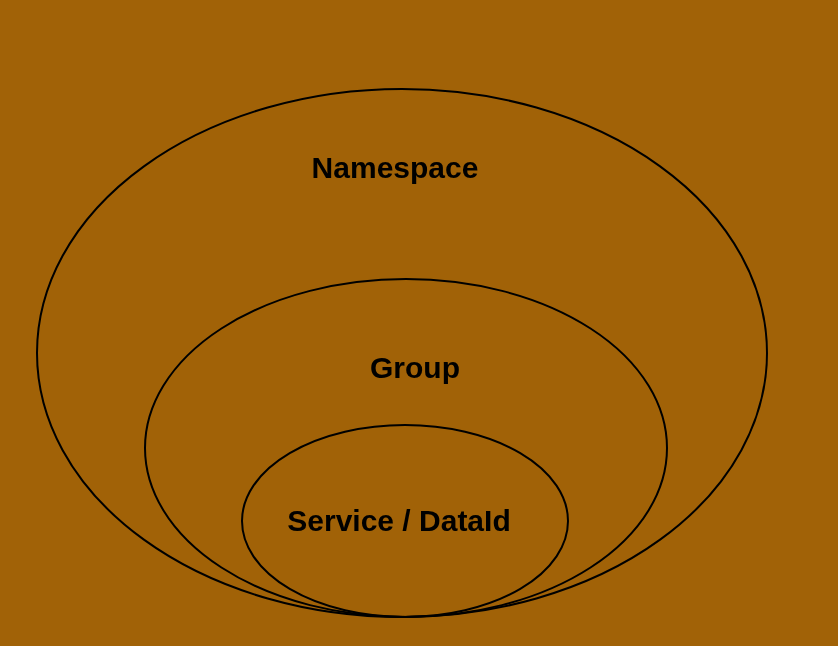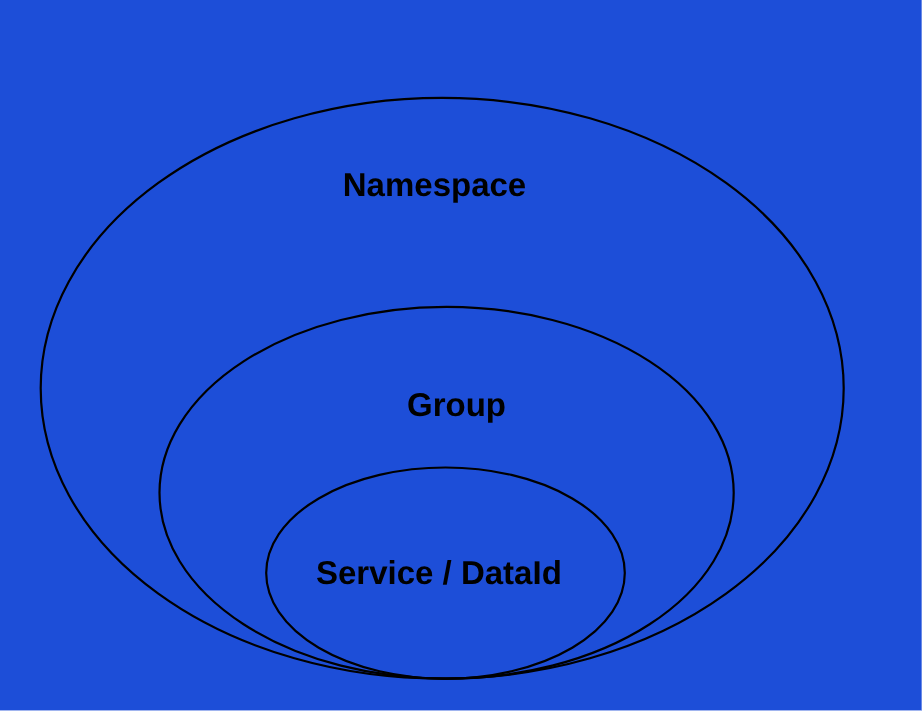--- a/index.html
+++ b/index.html
@@ -4,21 +4,21 @@
 <style>
   html, body {
     margin: 0;
     padding: 0;
     background: #ffffff;
   }
   .stage {
     position: relative;
     width: 838px;
     height: 646px;
-    background: #1d4ed8;
+    background: #a16207;
     overflow: hidden;
   }
   svg {
     display: block;
   }
   .ring {
     fill: none;
     stroke: #000000;
     stroke-width: 2;
   }

